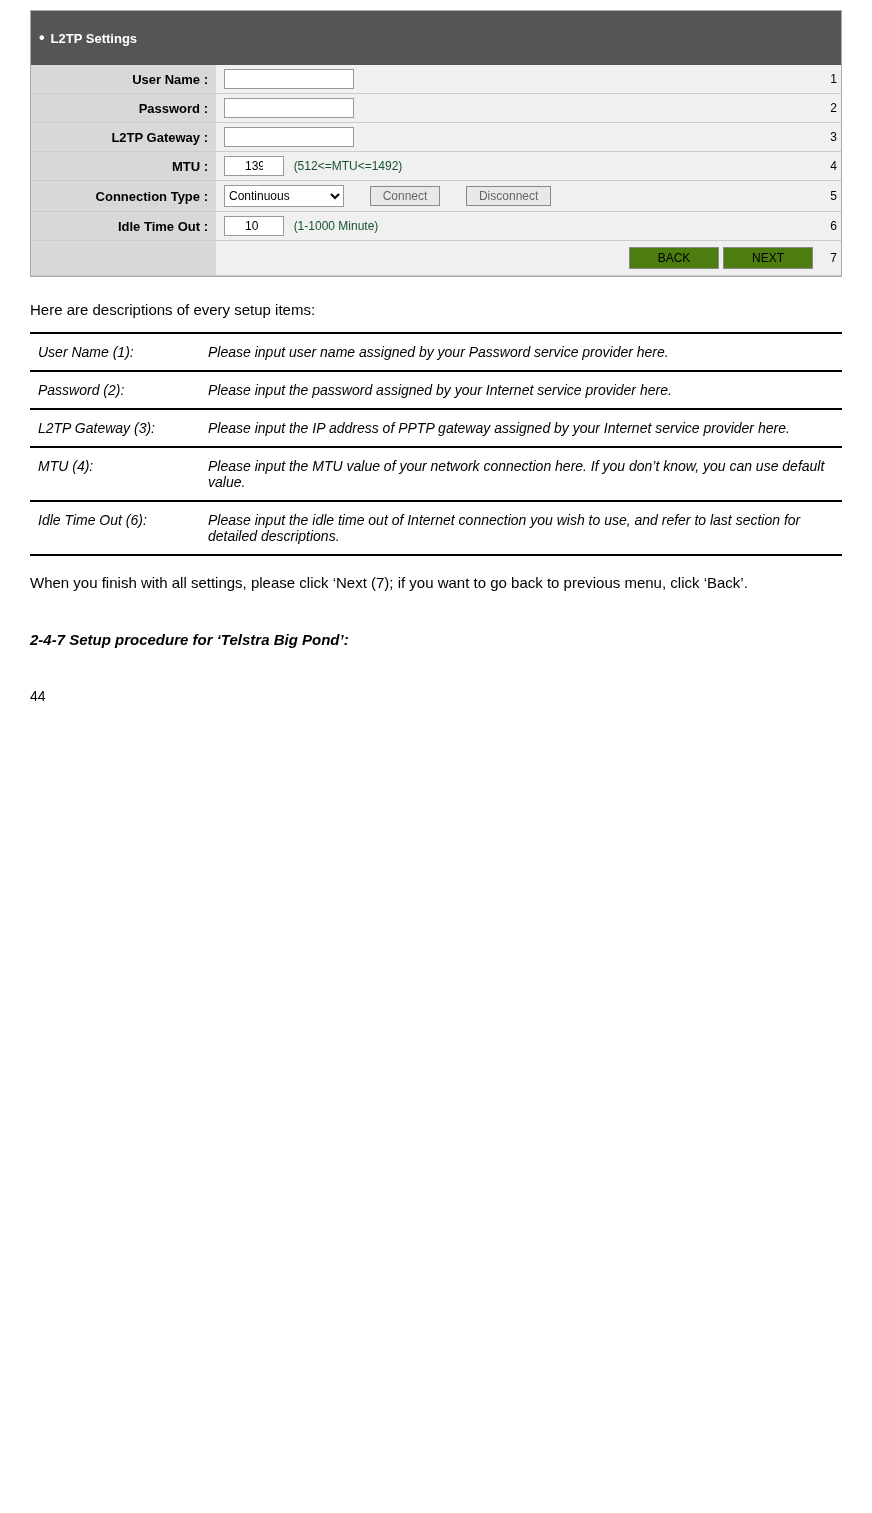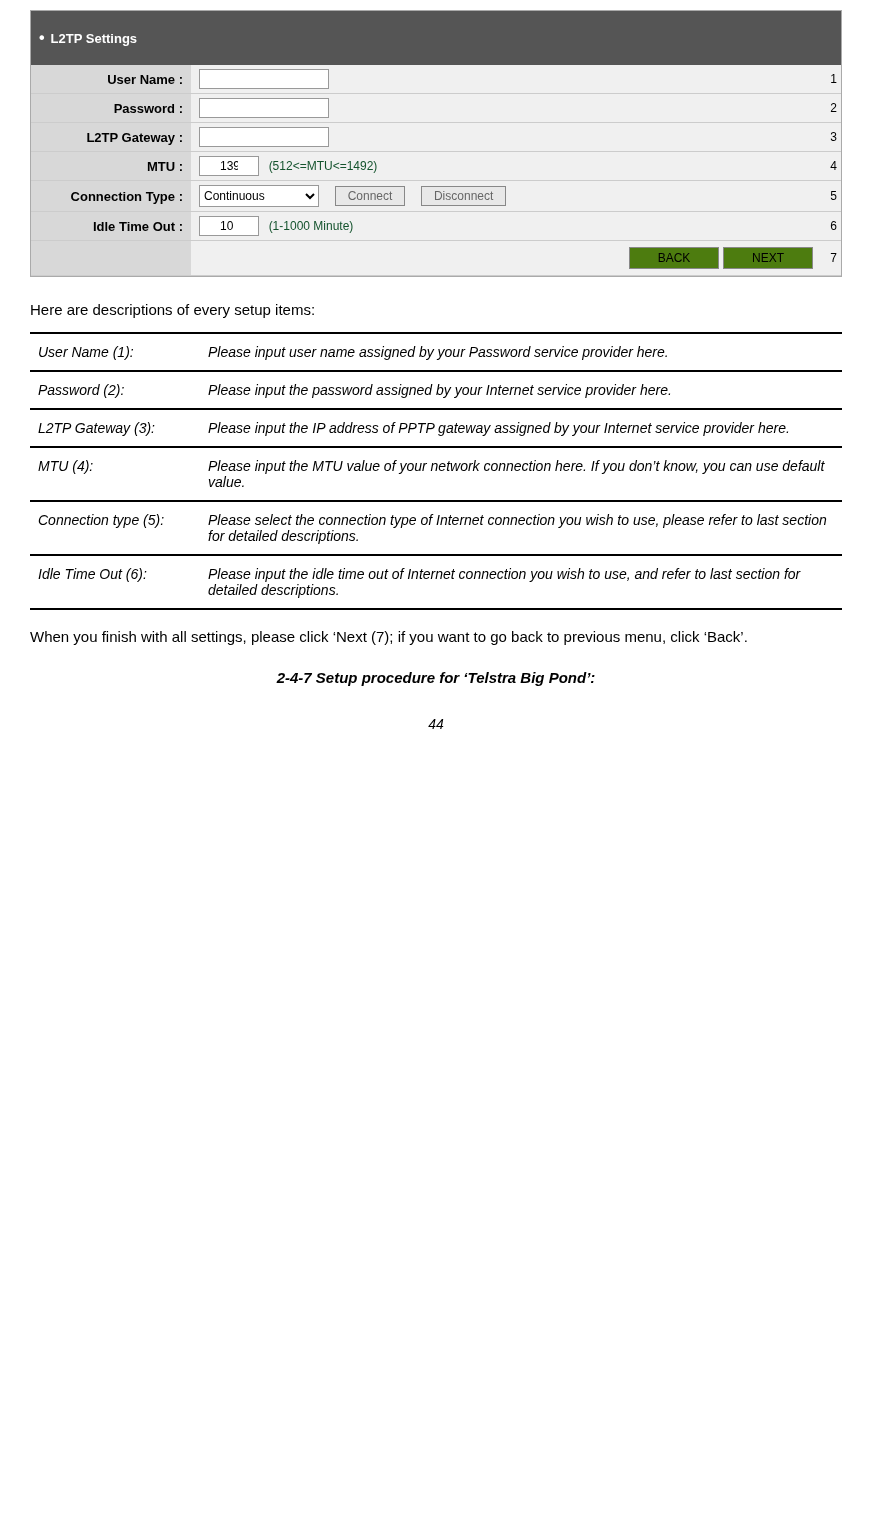--- a/index.html
+++ b/index.html
@@ -44,21 +44,21 @@
 
     .form-table tr {
       border-bottom: 1px solid #ccc;
     }
 
     .form-table td.label-cell {
       text-align: right;
       padding: 5px 8px;
       font-weight: bold;
       background: #d8d8d8;
-      width: 160px;
+      width: 185px;
       color: #000;
       font-size: 13px;
     }
 
     .form-table td.input-cell {
       padding: 4px 8px;
       background: #f0f0f0;
       vertical-align: middle;
     }
 
@@ -87,21 +87,21 @@
       border: 1px solid #999;
       font-size: 12px;
       background: #fff;
     }
 
     .btn {
       padding: 2px 12px;
       border: 1px solid #888;
       background: #e8e8e8;
       font-size: 12px;
-      margin-left: 12px;
+      margin-left: 22px;
       cursor: pointer;
       color: #666;
     }
 
     .btn-nav {
       padding: 3px 28px;
       border: 1px solid #888;
       background: #4d7c0f;
       font-size: 12px;
       cursor: pointer;
@@ -164,32 +164,30 @@
       font-size: 14px;
     }
 
     .footer-note {
       margin-top: 16px;
       font-size: 15px;
       line-height: 1.5;
     }
 
     .section-heading {
-      margin-top: 20px;
+      margin-top: 36px;
       font-size: 15px;
       font-weight: bold;
       font-style: italic;
-      text-align: center;
     }
 
     .page-number {
-      text-align: center;
-      margin-top: 30px;
-      font-size: 14px;
-      font-style: italic;
+      text-align: left;
+      margin-top: 40px;
+      font-size: 14px;
     }
   </style>
 </head>
 <body>
 
 <div class="settings-panel">
   <div class="panel-title">L2TP Settings</div>
   <table class="form-table">
 
     <tbody>
@@ -276,24 +274,20 @@
     </tr>
     <tr>
       <td class="term">L2TP Gateway (3):</td>
       <td class="definition">Please input the IP address of PPTP gateway assigned by your Internet service provider here.</td>
     </tr>
     <tr>
       <td class="term">MTU (4):</td>
       <td class="definition">Please input the MTU value of your network connection here. If you don’t know, you can use default value.</td>
     </tr>
     <tr>
-      <td class="term">Connection type (5):</td>
-      <td class="definition">Please select the connection type of Internet connection you wish to use, please refer to last section for detailed descriptions.</td>
-    </tr>
-    <tr>
       <td class="term">Idle Time Out (6):</td>
       <td class="definition">Please input the idle time out of Internet connection you wish to use, and refer to last section for detailed descriptions.</td>
     </tr>
   </tbody>
     </table>
 </div>
 
 <p class="footer-note">When you finish with all settings, please click ‘Next (7); if you want to go back to previous menu, click ‘Back’.</p>
 
 <p class="section-heading">2-4-7 Setup procedure for ‘Telstra Big Pond’:</p>

